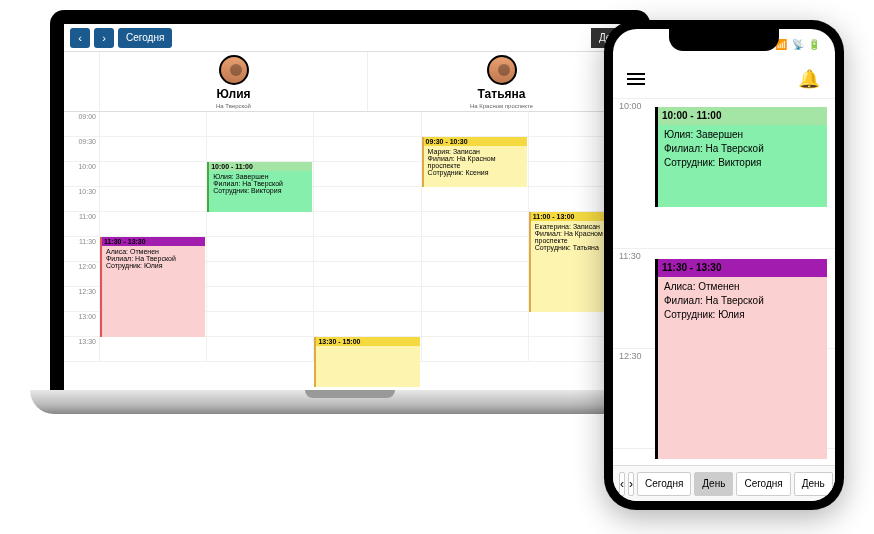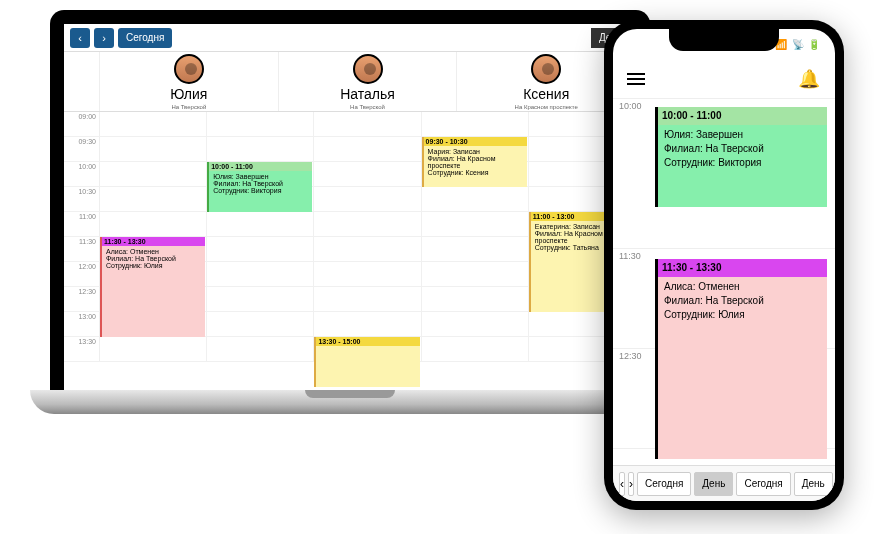--- a/index.html
+++ b/index.html
@@ -11,34 +11,34 @@
 .laptop-notch{position:absolute;left:50%;top:0;transform:translateX(-50%);width:90px;height:8px;background:#999;border-radius:0 0 10px 10px}
 .toolbar{height:28px;background:#fff;border-bottom:1px solid #ddd;display:flex;align-items:center;padding:0 6px;gap:4px}
 .nav-btn{width:20px;height:20px;background:#1a5a8e;color:#fff;border:none;border-radius:3px;font-size:11px;display:flex;align-items:center;justify-content:center;cursor:pointer}
 .today-btn{height:20px;padding:0 8px;background:#1a5a8e;color:#fff;border:none;border-radius:3px;font-size:10px;cursor:pointer}
 .view-btn{margin-left:auto;height:20px;padding:0 8px;background:#333;color:#fff;border:none;font-size:10px;cursor:pointer}
 .header-row{display:flex;height:60px;border-bottom:1px solid #ddd}
 .time-gutter{width:36px;flex-shrink:0;border-right:1px solid #eee}
 .staff-col{flex:1;display:flex;flex-direction:column;align-items:center;justify-content:center;border-right:1px solid #eee;gap:2px}
 .avatar{width:30px;height:30px;border-radius:50%;border:2px solid #000;background:linear-gradient(#e8a070,#c07850);position:relative;overflow:hidden}
 .avatar::after{content:'';position:absolute;width:12px;height:12px;background:rgba(0,0,0,.3);border-radius:50%;top:7px;left:9px}
-.staff-name{font-size:14px;font-weight:normal}
+.staff-name{font-size:12px;font-weight:bold}
 .staff-loc{font-size:6px;color:#666}
 .grid-body{position:relative;height:280px;overflow:hidden}
 .time-row{display:flex;height:25px;border-bottom:1px solid #f0f0f0}
 .time-label{width:36px;flex-shrink:0;font-size:7px;color:#888;text-align:right;padding:1px 3px 0 0;border-right:1px solid #eee}
 .grid-cell{flex:1;border-right:1px solid #f0f0f0}
 .event{position:absolute;font-size:7px;padding:2px 4px;overflow:hidden;border-left:2px solid}
 .event .et{font-weight:bold;display:block;padding:1px 2px;margin:-2px -4px 2px -4px}
 .ev-green{background:#86efac;border-color:#4a4}
 .ev-green .et{background:#a4e4a4}
 .ev-yellow{background:#fdf4b0;border-color:#da4}
 .ev-yellow .et{background:#f4d940}
 .ev-red{background:#fbd0d0;border-color:#d55}
-.ev-red .et{background:#d946ef}
+.ev-red .et{background:#a21caf}
 .phone{position:absolute;right:30px;top:20px;width:240px;height:490px;background:#000;border-radius:32px;padding:9px;box-shadow:0 8px 30px rgba(0,0,0,.3)}
 .phone-screen{background:#fff;width:100%;height:100%;border-radius:24px;overflow:hidden;position:relative;display:flex;flex-direction:column}
 .phone-notch{position:absolute;top:0;left:50%;transform:translateX(-50%);width:110px;height:22px;background:#000;border-radius:0 0 14px 14px;z-index:10}
 .phone-status{height:30px;display:flex;align-items:center;justify-content:flex-end;padding:0 14px;font-size:10px;gap:4px}
 .phone-header{height:40px;display:flex;align-items:center;justify-content:space-between;padding:0 14px;border-bottom:1px solid #eee}
 .burger{display:flex;flex-direction:column;gap:3px;cursor:pointer}
 .burger span{width:18px;height:2px;background:#000}
 .bell-icon{font-size:18px}
 .phone-body{flex:1;position:relative;overflow:hidden}
 .phone-time-row{height:52px;border-bottom:1px solid #eee;position:relative}
@@ -64,26 +64,21 @@
       </div>
       <div class="header-row">
         <div class="time-gutter"></div>
         <div class="staff-col">
             <div class="avatar"></div>
             <div class="staff-name">Юлия</div>
             <div class="staff-loc">На Тверской</div>
           </div>
         <div class="staff-col">
             <div class="avatar"></div>
-            <div class="staff-name">Наталья</div>
-            <div class="staff-loc">На Тверской</div>
-          </div>
-        <div class="staff-col">
-            <div class="avatar"></div>
-            <div class="staff-name">Ксения</div>
+            <div class="staff-name">Татьяна</div>
             <div class="staff-loc">На Красном проспекте</div>
           </div>
       </div>
       <div class="grid-body" id="grid-body">
       <div class="time-row">
             <div class="time-label">09:00</div>
             <div class="grid-cell"></div>
             <div class="grid-cell"></div>
             <div class="grid-cell"></div>
             <div class="grid-cell"></div>

